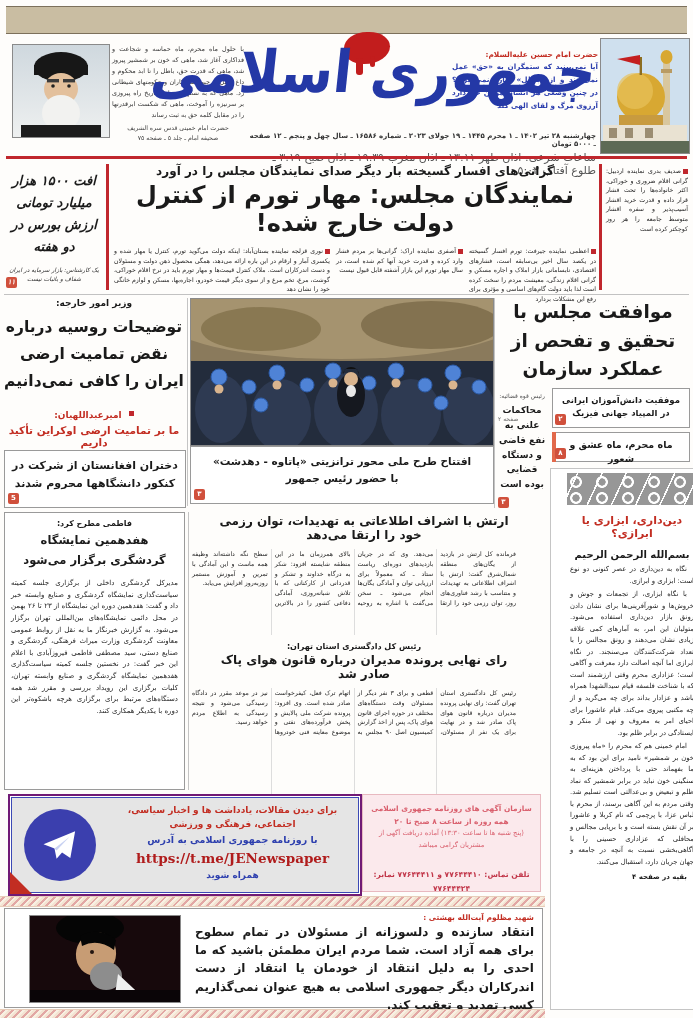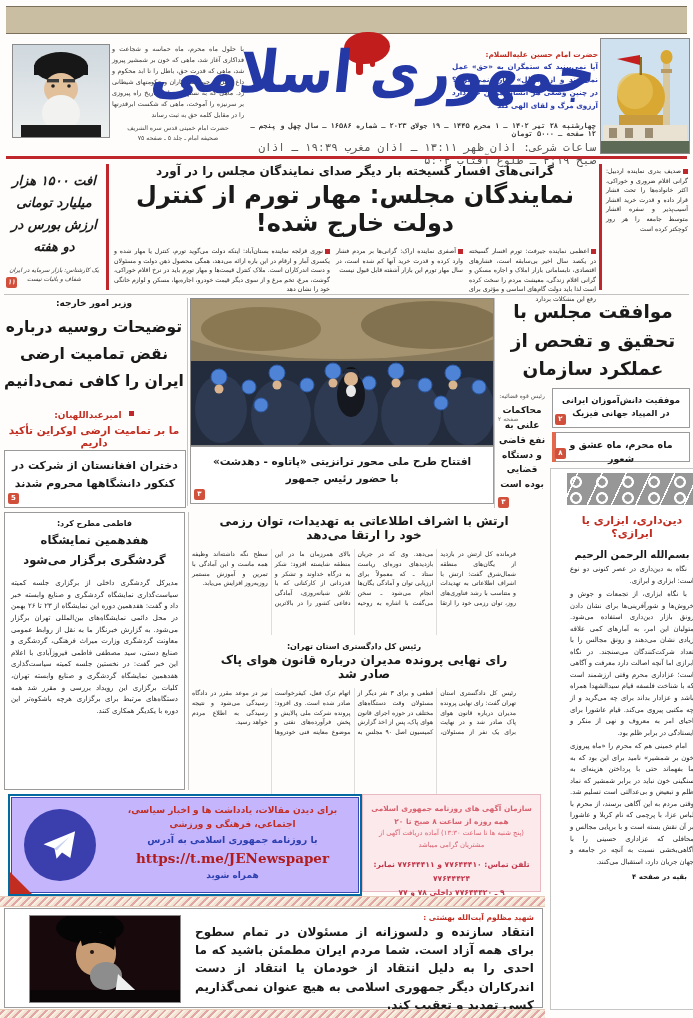--- a/index.html
+++ b/index.html
@@ -77,21 +77,21 @@
 
   
   .art-kicker{font-size:8px;font-weight:bold;}
   .art-title{font-size:12px;font-weight:bold;margin-top:2px;margin-left:20px;}
   .art-body{font-size:6.2px;line-height:1.58;text-align:justify;margin-top:7px;
     column-gap:7px;column-rule:1px solid #ddd;color:#222;}
   .tourism-body{font-size:7px;line-height:1.66;text-align:justify;margin-top:8px;color:#222;}
   .tourism-title{font-size:11.5px;font-weight:bold;line-height:1.7;margin-top:3px;}
 
   
-  .tg-box{border:2px solid #0369a1;box-shadow:0 0 0 1px #fff inset,0 0 0 2px #3b49b5 inset;background:#c4b5fd;}
+  .tg-box{border:2px solid #701a75;box-shadow:0 0 0 1px #fff inset,0 0 0 2px #3b49b5 inset;background:#e5e5e5;}
   .tg-circle{width:72px;height:72px;border-radius:50%;background:#3b3fae;display:flex;
     align-items:center;justify-content:center;}
   .tg-l1,.tg-l2{color:#c22d22;font-weight:bold;font-size:9px;line-height:1.6;}
   .tg-l3{color:#2d3fae;font-weight:bold;font-size:9.5px;line-height:1.7;}
   .tg-url{color:#b01c1c;font-weight:bold;font-size:13.5px;font-family:"DejaVu Serif",serif;line-height:1.5;}
   .tg-cta{color:#2d3fae;font-weight:bold;font-size:9px;line-height:1.7;}
   .tg-corner{position:absolute;bottom:0;left:0;width:0;height:0;
     border-right:22px solid transparent;border-bottom:22px solid #c22d22;}
   .ads-box{background:#fbe9ec;border:1px solid #e8b9c0;}
   .ads-l1{font-size:7.4px;font-weight:bold;color:#d95f6d;line-height:1.7;}
@@ -136,21 +136,21 @@
     <div class="attrib ctr">صحیفه امام ـ جلد ۵ ـ صفحه ۷۵</div>
   </div>
 
   <div class="abs" style="left:248px;top:30px;width:348px;height:92px;">
     <div class="abs splash" style="left:96px;top:2px;width:46px;height:32px;"></div>
     <div class="abs splash-drip" style="left:108px;top:28px;width:7px;height:17px;"></div>
     <div class="abs splash-drip" style="left:122px;top:26px;width:5px;height:11px;"></div>
     <div class="logo-text">جمهوری اسلامی</div>
   </div>
 
-  <div class="abs" style="left:248px;top:122px;width:348px;font-family:Liberation Mono, monospace;">
+  <div class="abs" style="left:248px;top:132px;width:348px;">
     <div class="dateline1">چهارشنبه ۲۸ تیر ۱۴۰۲ ـ ۱ محرم ۱۴۴۵ ـ ۱۹ جولای ۲۰۲۳ ـ شماره ۱۶۵۸۶ ـ سال چهل و پنجم ـ ۱۲ صفحه ـ ۵۰۰۰ تومان</div>
     <div class="dateline2">ساعات شرعی: اذان ظهر ۱۳:۱۱ ـ اذان مغرب ۱۹:۳۹ ـ اذان صبح ۳:۱۹ ـ طلوع آفتاب ۵:۰۳</div>
   </div>
 
   <div class="abs" style="left:452px;top:50px;width:146px;">
     <div class="hquote-attrib" style="text-align:right;">حضرت امام حسین علیه‌السلام:</div>
     <div class="hquote-body jc">آیا نمی‌بینید که ستمگران به «حق» عمل نمی‌کنند و از «باطل» کناره نمی‌گیرند؟ در چنین وضعی هر انسان مؤمن حق دارد آرزوی مرگ و لقای الهی کند</div>
   </div>
 
   <div class="abs photo-frame" style="left:600px;top:38px;width:88px;height:114px;">
@@ -336,21 +336,21 @@
       <div class="tg-l3">با روزنامه جمهوری اسلامی به آدرس</div>
       <div class="tg-url" dir="ltr">https://t.me/JENewspaper</div>
       <div class="tg-cta">همراه شوید</div>
     </div>
     <div class="tg-corner"></div>
   </div>
 
   <div class="abs ads-box ctr" style="left:362px;top:794px;width:179px;height:98px;padding:8px 4px;box-sizing:border-box;">
     <div class="ads-l1">سازمان آگهی های روزنامه جمهوری اسلامی همه روزه از ساعت ۸ صبح تا ۲۰</div>
     <div class="ads-l2">(پنج شنبه ها تا ساعت ۱۳:۳۰) آماده دریافت آگهی از مشتریان گرامی میباشد</div>
-    <div class="ads-l3" style="margin-top:7px;">تلفن تماس: ۷۷۶۴۴۴۱۰ و ۷۷۶۴۴۴۱۱ نمابر: ۷۷۶۴۴۴۲۴</div>
+    <div class="ads-l3" style="margin-top:17px;">تلفن تماس: ۷۷۶۴۴۴۱۰ و ۷۷۶۴۴۴۱۱ نمابر: ۷۷۶۴۴۴۲۴</div>
     <div class="ads-l4">۹ ـ ۷۷۶۴۴۴۲۰ داخلی ۷۸ و ۷۷</div>
   </div>
 
   <div class="abs zigzag" style="left:0;top:896px;width:545px;height:9px;"></div>
 
   <div class="abs boxed" style="left:4px;top:908px;width:537px;height:98px;">
     <div class="abs photo-frame" style="left:24px;top:6px;width:150px;height:86px;">
       <svg width="150" height="86" viewBox="0 0 150 86">
         <rect width="150" height="86" fill="#17090c"></rect>
         <ellipse cx="60" cy="12" rx="34" ry="16" fill="#050505"></ellipse>

